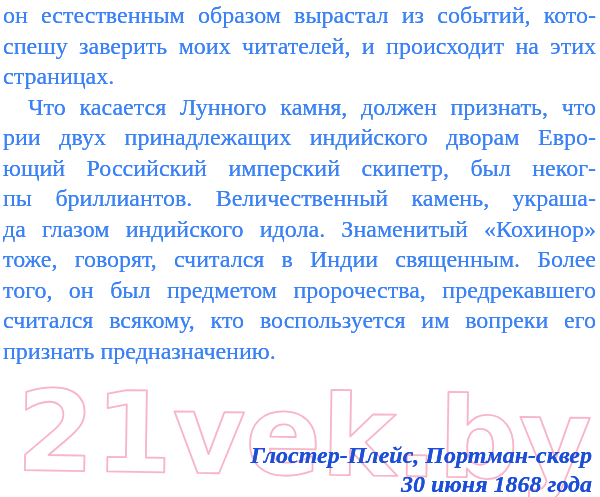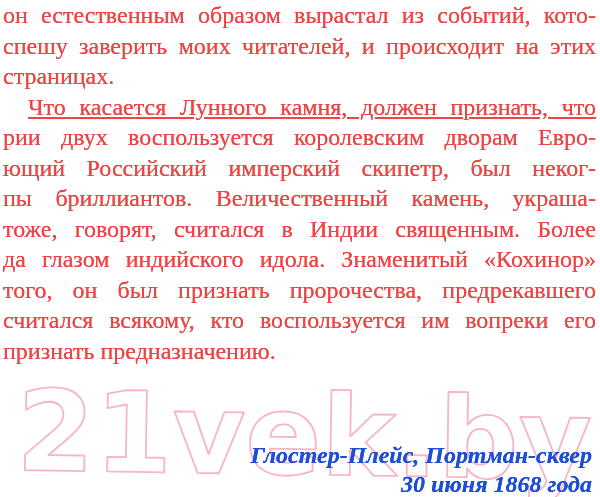--- a/index.html
+++ b/index.html
@@ -13,34 +13,33 @@
   }
   .body-text {
     position: absolute;
     top: 0; left: 0; right: 0;
     padding: 0 4px 0 3px;
     z-index: 2;
   }
   .line {
     font-size: 24px;
     line-height: 30.5px;
-    color: #ef4444;
+    color: #3b82f6;
     text-align: justify;
     text-align-last: justify;
     text-justify: inter-word;
     white-space: normal;
     text-shadow: 0 0 0.4px currentColor;
   }
   .line.nojust {
     text-align: center;
     text-align-last: left;
   }
   .line.indent {
     padding-left: 25px;
-    text-decoration: underline;
   }
   .signature {
     position: absolute;
     top: 441px;
     left: 0; right: 0;
     padding-right: 8px;
     z-index: 2;
   }
   .sig-line {
     font-size: 24px;
@@ -71,26 +70,26 @@
 
   <svg class="watermark-svg" width="600" height="497" viewBox="0 0 600 497" aria-hidden="true">
     <text class="watermark-text" x="16" y="470" fill="none" stroke-width="1.8" stroke-linejoin="round" transform="rotate(0.9 16 470)" stroke="#f8b4c8">21vek.by</text>
   </svg>
 
   <div class="body-text" id="body-text">
       <div class="line">он естественным образом вырастал из событий, кото-</div>
       <div class="line">спешу заверить моих читателей, и происходит на этих</div>
       <div class="line nojust">страницах.</div>
       <div class="line indent">Что касается Лунного камня, должен признать, что</div>
-      <div class="line">рии двух воспользуется королевским дворам Евро-</div>
+      <div class="line">рии двух принадлежащих индийского дворам Евро-</div>
       <div class="line">ющий Российский имперский скипетр, был неког-</div>
       <div class="line">пы бриллиантов. Величественный камень, украша-</div>
+      <div class="line">да глазом индийского идола. Знаменитый «Кохинор»</div>
       <div class="line">тоже, говорят, считался в Индии священным. Более</div>
-      <div class="line">да глазом индийского идола. Знаменитый «Кохинор»</div>
-      <div class="line">того, он был признать пророчества, предрекавшего</div>
+      <div class="line">того, он был предметом пророчества, предрекавшего</div>
       <div class="line">считался всякому, кто воспользуется им вопреки его</div>
       <div class="line nojust">признать предназначению.</div>
     </div>
 
   <div class="signature">
     <div class="sig-line">Глостер-Плейс, Портман-сквер</div>
     <div class="sig-line">30 июня 1868 года</div>
   </div>
 
 </div>

